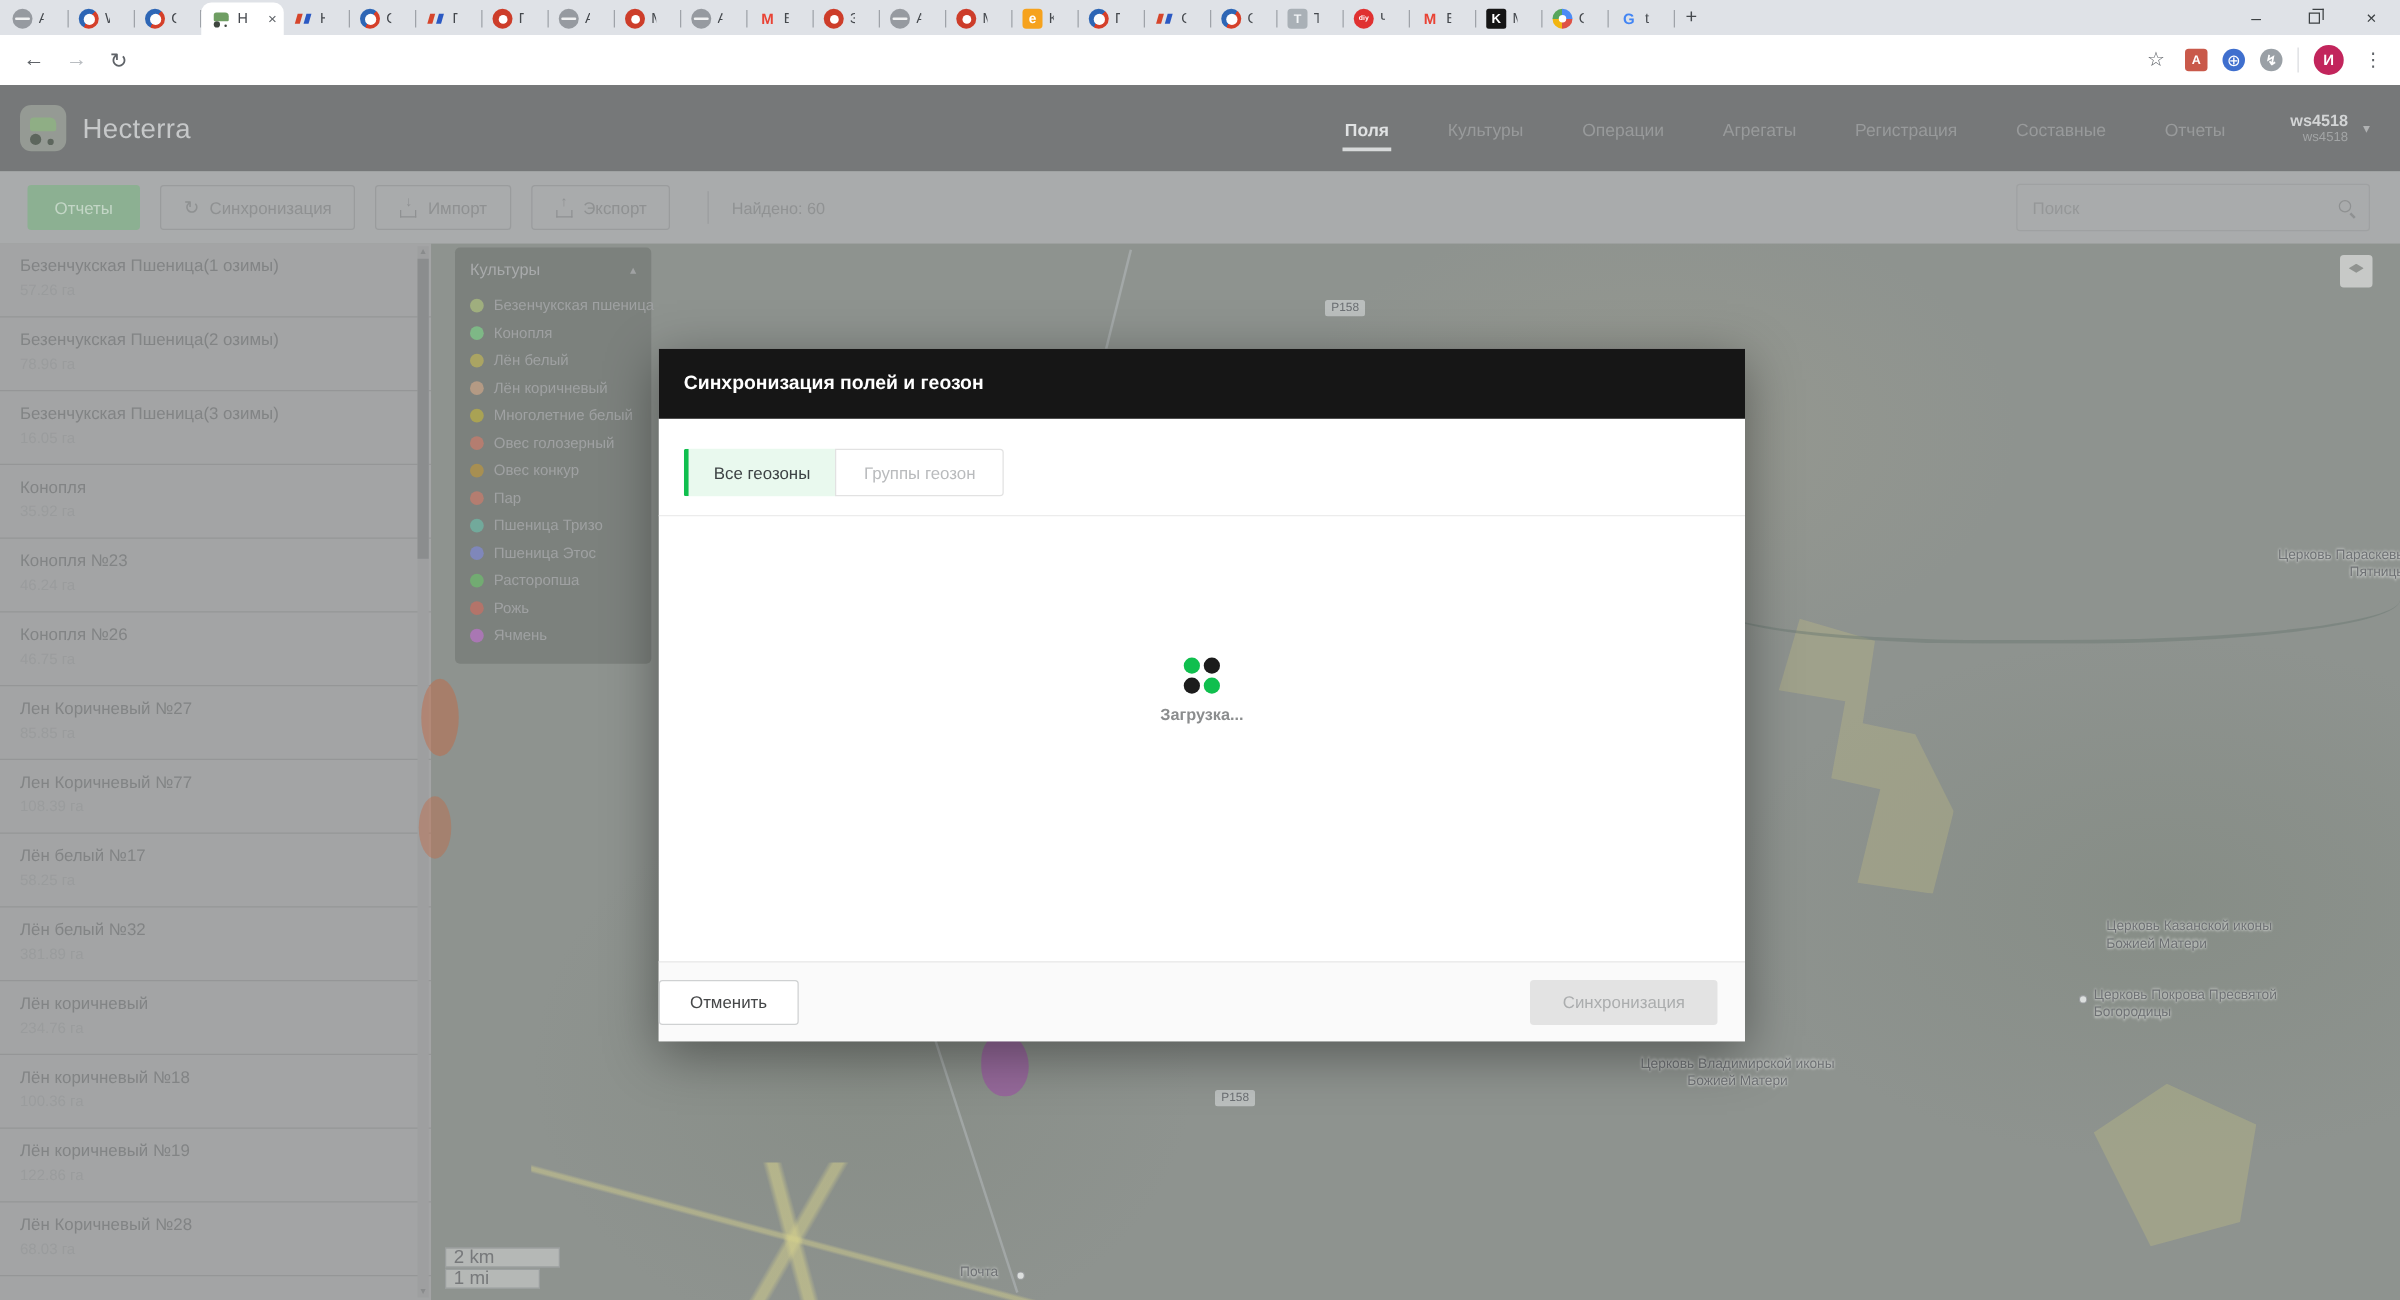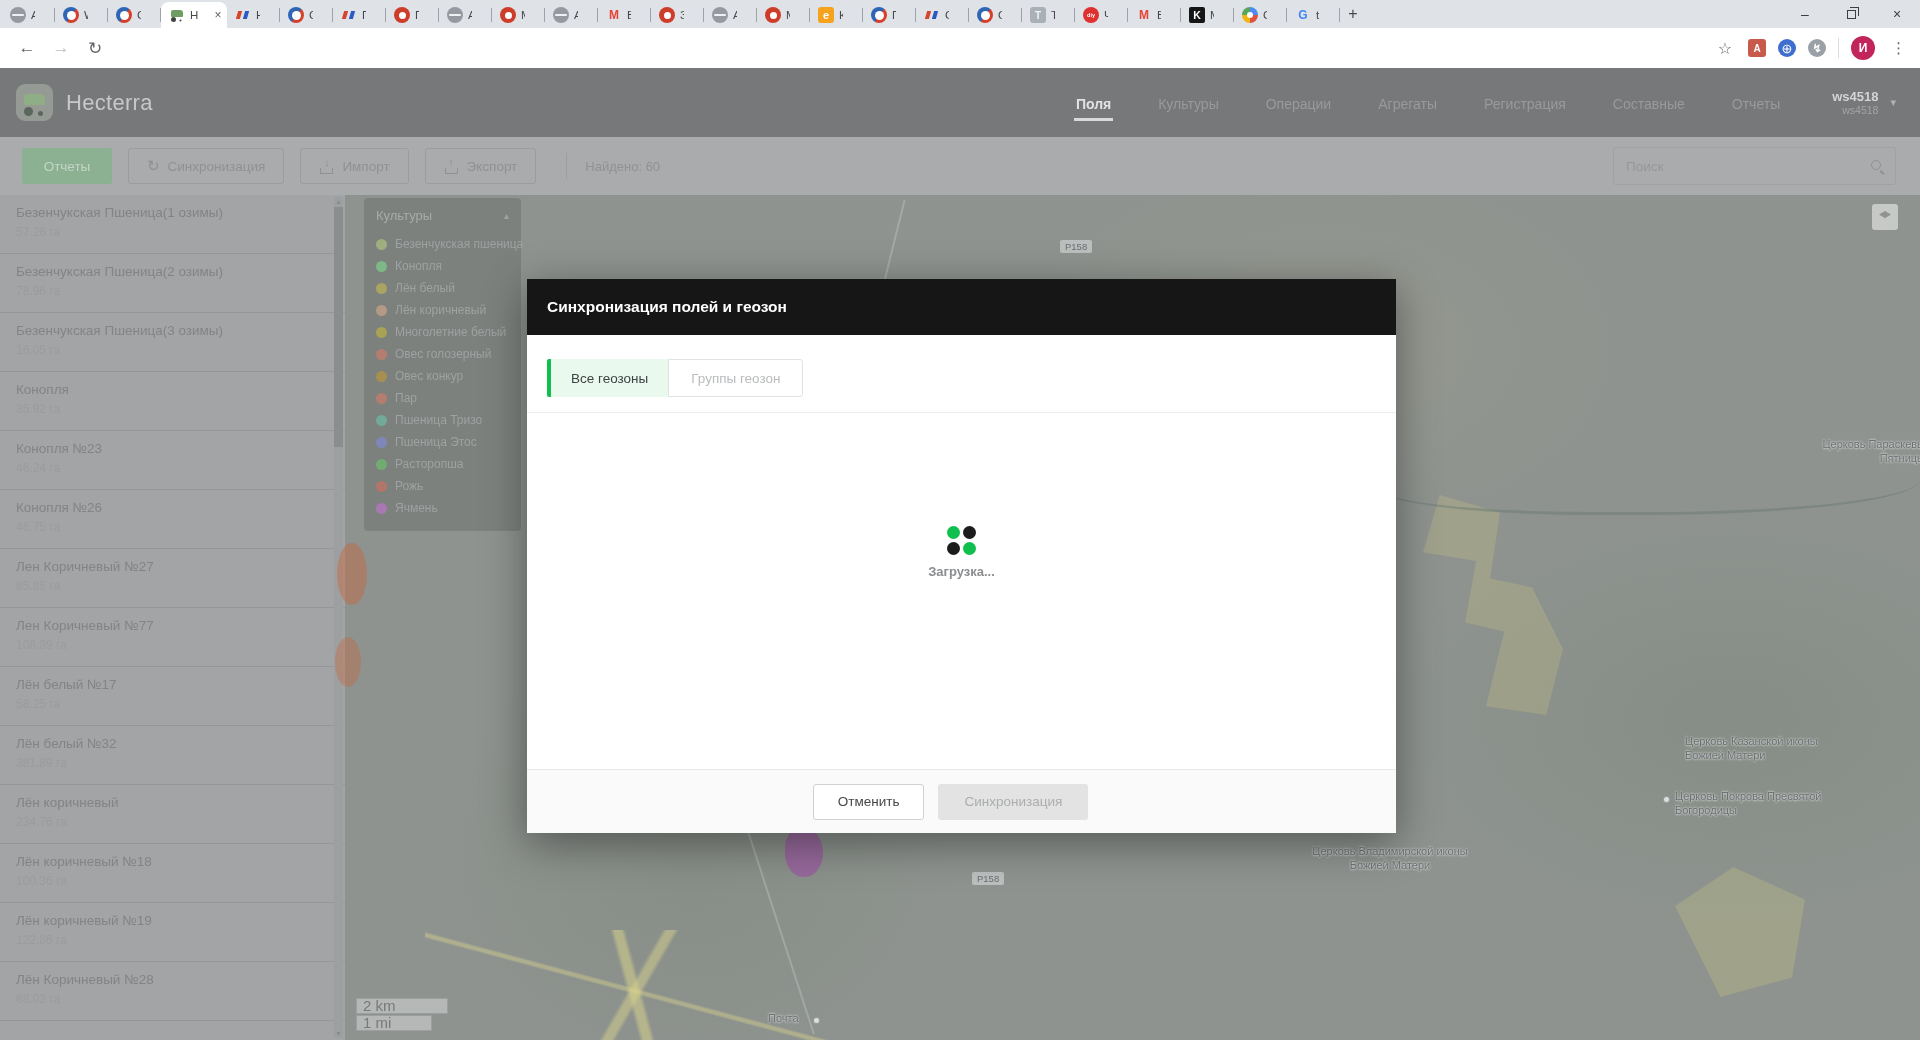--- a/index.html
+++ b/index.html
@@ -147,21 +147,21 @@
   .mtab { height:38px; display:flex; align-items:center; font-size:13.5px; }
   .mtab-all { background:#e9f9ee; border-left:4px solid var(--accent,#10bf4e); color:#3e4345; padding:0 20px; border-radius:2px 0 0 2px; }
   .mtab-groups { background:#fff; border:1px solid #e2e2e2; color:#b9bbbd; padding:4px 22px; border-radius:0 3px 3px 0; }
   .mdivider { height:1px; background:#ececec; margin-top:15px; }
   .loader { position:absolute; inset:0; display:flex; flex-direction:column; align-items:center; justify-content:center; }
   .dots { display:grid; grid-template-columns:13px 13px; grid-gap:3px; }
   .dot { width:13px; height:13px; border-radius:50%; }
   .dot.g { background:var(--accent,#10bf4e); }
   .dot.b { background:#1c1c1c; }
   .loading-text { margin-top:9px; font-size:13px; color:#8b8d8e;font-weight:bold; }
-  .modal-footer { height:64px; background:#fafafa; border-top:1px solid #e8e8e8; display:flex; align-items:center; justify-content:center; gap:14px; padding-right:22px; }
+  .modal-footer { height:64px; background:#fafafa; border-top:1px solid #e8e8e8; display:flex; align-items:center; justify-content:space-between; gap:14px; padding-right:22px; }
   .btn-cancel { height:36px; padding:0 24px; background:#fff; border:1px solid #cfd1d2; border-radius:3px; font-size:13.5px; color:#454748; display:flex; align-items:center; }
   .btn-sync-disabled { height:36px; padding:0 26px; background:#e3e3e3; border-radius:3px; font-size:13.5px; color:#abadae; display:flex; align-items:center; }
 </style>
 </head>
 <body>
 
 <div id="root">
 
   <div class="tabstrip">
     <div class="tabs">

